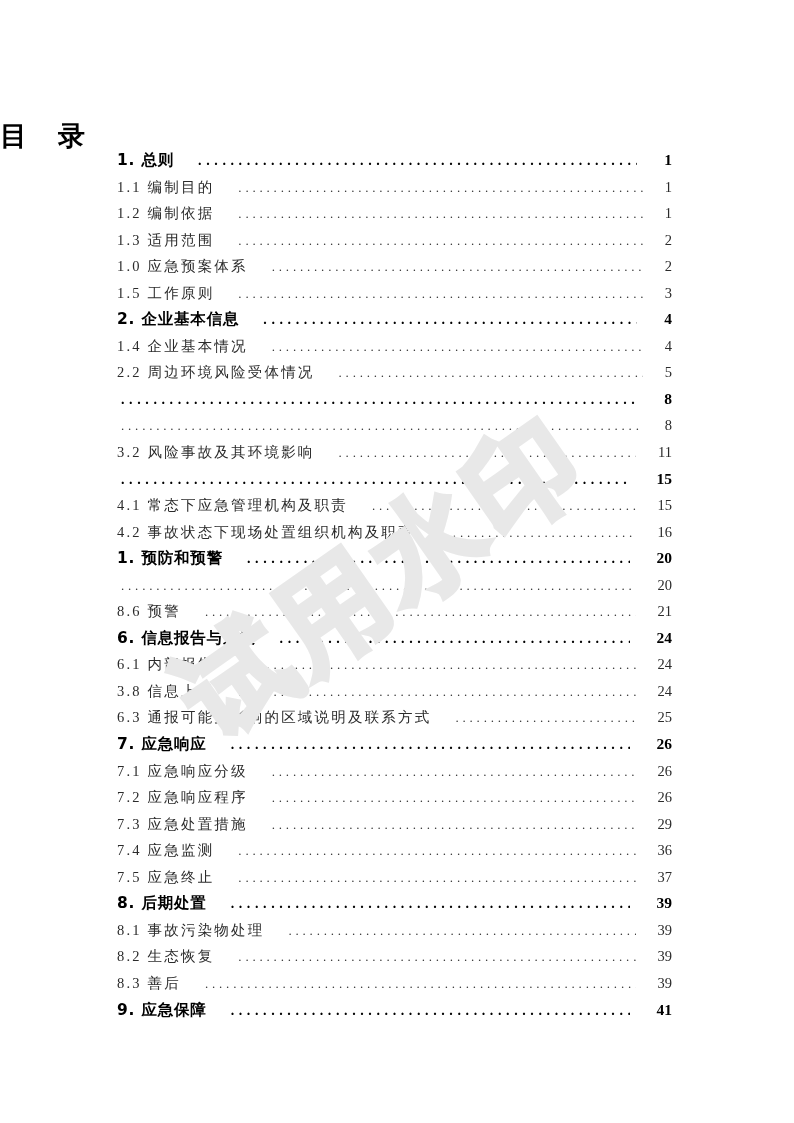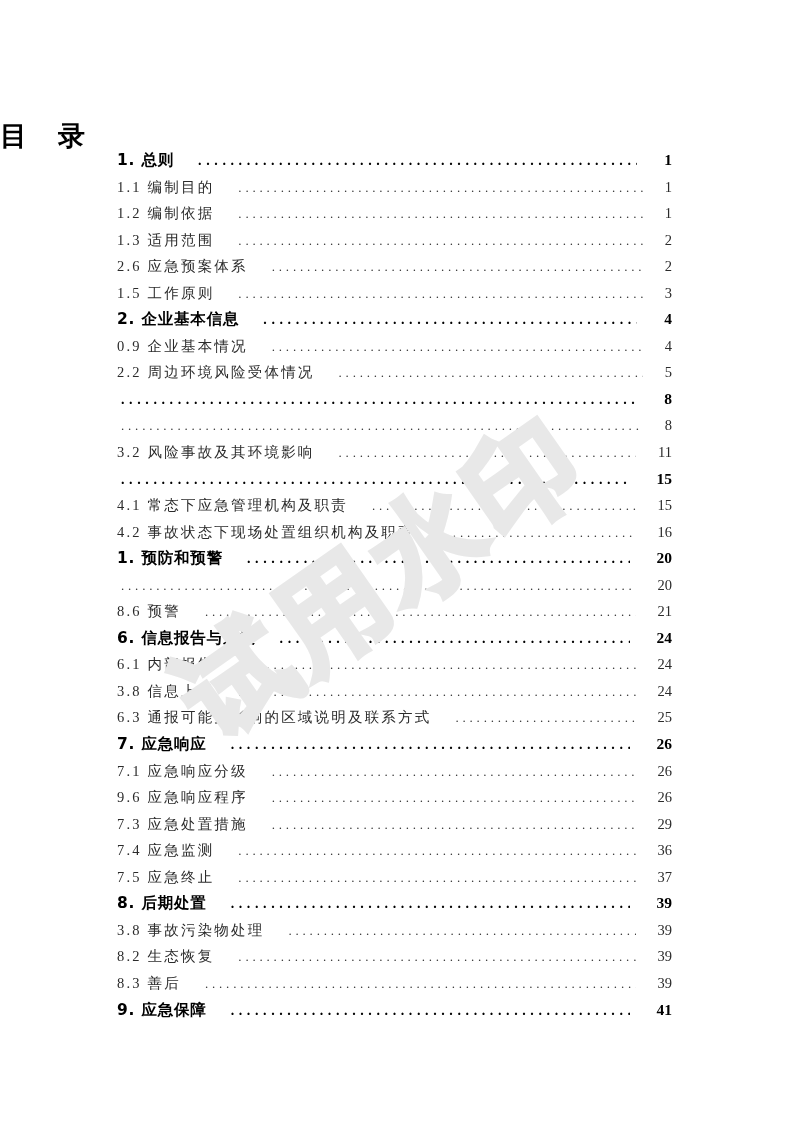--- a/index.html
+++ b/index.html
@@ -143,39 +143,39 @@
     <span class="pagenum">1</span>
   </div>
 
   <div class="row l2">
     <span class="label">1.3 适用范围</span>
     <span class="dots">................................................................................................................................................................</span>
     <span class="pagenum">2</span>
   </div>
 
   <div class="row l2">
-    <span class="label">2.6 应急预案体系</span>
+    <span class="label">1.0 应急预案体系</span>
     <span class="dots">................................................................................................................................................................</span>
     <span class="pagenum">2</span>
   </div>
 
   <div class="row l2">
     <span class="label">1.5 工作原则</span>
     <span class="dots">................................................................................................................................................................</span>
     <span class="pagenum">3</span>
   </div>
 
   <div class="row l1">
     <span class="label">2. 企业基本信息</span>
     <span class="dots">................................................................................................................................................................</span>
     <span class="pagenum">4</span>
   </div>
 
   <div class="row l2">
-    <span class="label">0.9 企业基本情况</span>
+    <span class="label">1.4 企业基本情况</span>
     <span class="dots">................................................................................................................................................................</span>
     <span class="pagenum">4</span>
   </div>
 
   <div class="row l2">
     <span class="label">2.2 周边环境风险受体情况</span>
     <span class="dots">................................................................................................................................................................</span>
     <span class="pagenum">5</span>
   </div>
 
@@ -259,21 +259,21 @@
     <span class="pagenum">26</span>
   </div>
 
   <div class="row l2">
     <span class="label">7.1 应急响应分级</span>
     <span class="dots">................................................................................................................................................................</span>
     <span class="pagenum">26</span>
   </div>
 
   <div class="row l2">
-    <span class="label">9.6 应急响应程序</span>
+    <span class="label">7.2 应急响应程序</span>
     <span class="dots">................................................................................................................................................................</span>
     <span class="pagenum">26</span>
   </div>
 
   <div class="row l2">
     <span class="label">7.3 应急处置措施</span>
     <span class="dots">................................................................................................................................................................</span>
     <span class="pagenum">29</span>
   </div>
 
@@ -289,21 +289,21 @@
     <span class="pagenum">37</span>
   </div>
 
   <div class="row l1">
     <span class="label">8. 后期处置</span>
     <span class="dots">................................................................................................................................................................</span>
     <span class="pagenum">39</span>
   </div>
 
   <div class="row l2">
-    <span class="label">3.8 事故污染物处理</span>
+    <span class="label">8.1 事故污染物处理</span>
     <span class="dots">................................................................................................................................................................</span>
     <span class="pagenum">39</span>
   </div>
 
   <div class="row l2">
     <span class="label">8.2 生态恢复</span>
     <span class="dots">................................................................................................................................................................</span>
     <span class="pagenum">39</span>
   </div>
 

